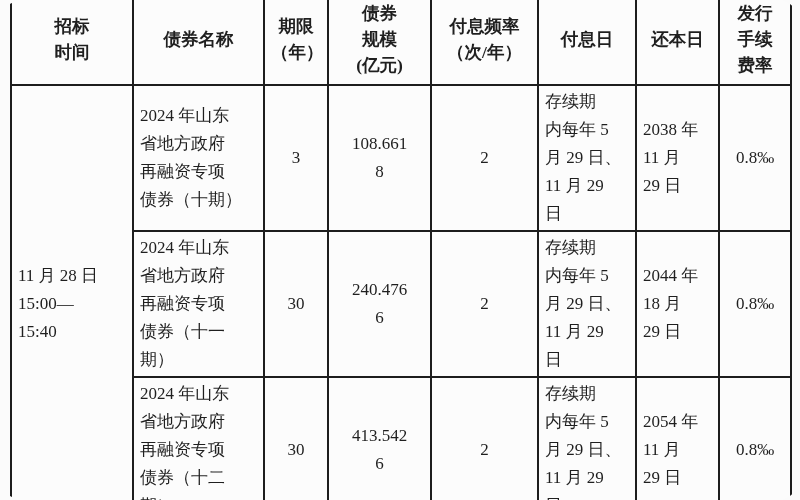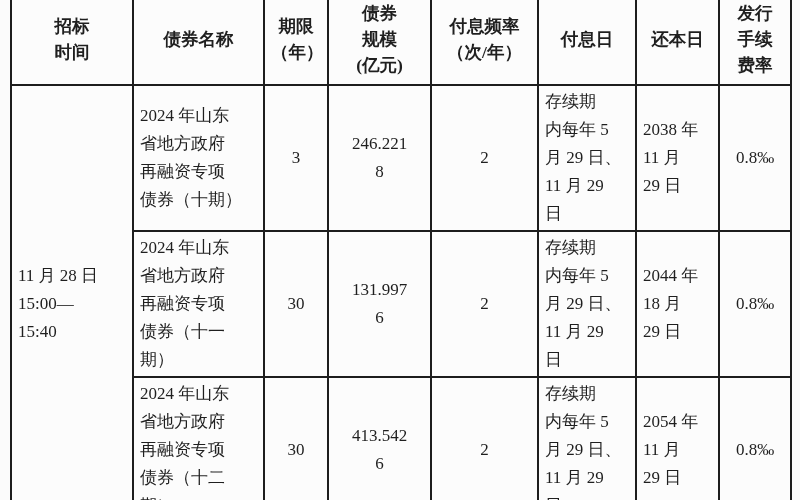--- a/index.html
+++ b/index.html
@@ -1,21 +1,21 @@
 <!DOCTYPE html>
 <html><head>
 <meta charset="utf-8">
 <style>
   html,body{margin:0;padding:0;}
   body{
     width:800px;height:500px;overflow:hidden;
     background:#fbfbfb;
     font-family:"Liberation Serif","DejaVu Serif",serif;
   }
-  .stage{position:relative;width:800px;height:500px;overflow:hidden;}
+  .stage{position:relative;width:800px;height:500px;overflow:hidden;border-radius:23px;}
   table.bond{
     position:absolute;left:10px;top:-8px;
     width:780px;table-layout:fixed;border-collapse:collapse;
     color:#1f1f1f;
   }
   table.bond th, table.bond td{
     border:2px solid #1d1d1d;
     padding:0 6px;
     vertical-align:middle;
     white-space:pre-line;
@@ -76,41 +76,41 @@
     <tbody>
       <tr>
         <td rowspan="3" class="cell-bidtime">11 月 28 日
 15:00—
 15:40</td>
         <td class="cell-name">2024 年山东
 省地方政府
 再融资专项
 债券（十期）</td>
         <td class="c-center">3</td>
-        <td class="c-center">246.221
+        <td class="c-center">108.661
 8</td>
         <td class="c-center">2</td>
         <td class="cell-paydate">存续期
 内每年 5
 月 29 日、
 11 月 29
 日</td>
         <td class="cell-paydate">2038 年
 11 月
 29 日</td>
         <td class="c-center">0.8‰</td>
       </tr>
       <tr>
         <td class="cell-name">2024 年山东
 省地方政府
 再融资专项
 债券（十一
 期）</td>
         <td class="c-center">30</td>
-        <td class="c-center">131.997
+        <td class="c-center">240.476
 6</td>
         <td class="c-center">2</td>
         <td class="cell-paydate">存续期
 内每年 5
 月 29 日、
 11 月 29
 日</td>
         <td class="cell-paydate">2044 年
 18 月
 29 日</td>

